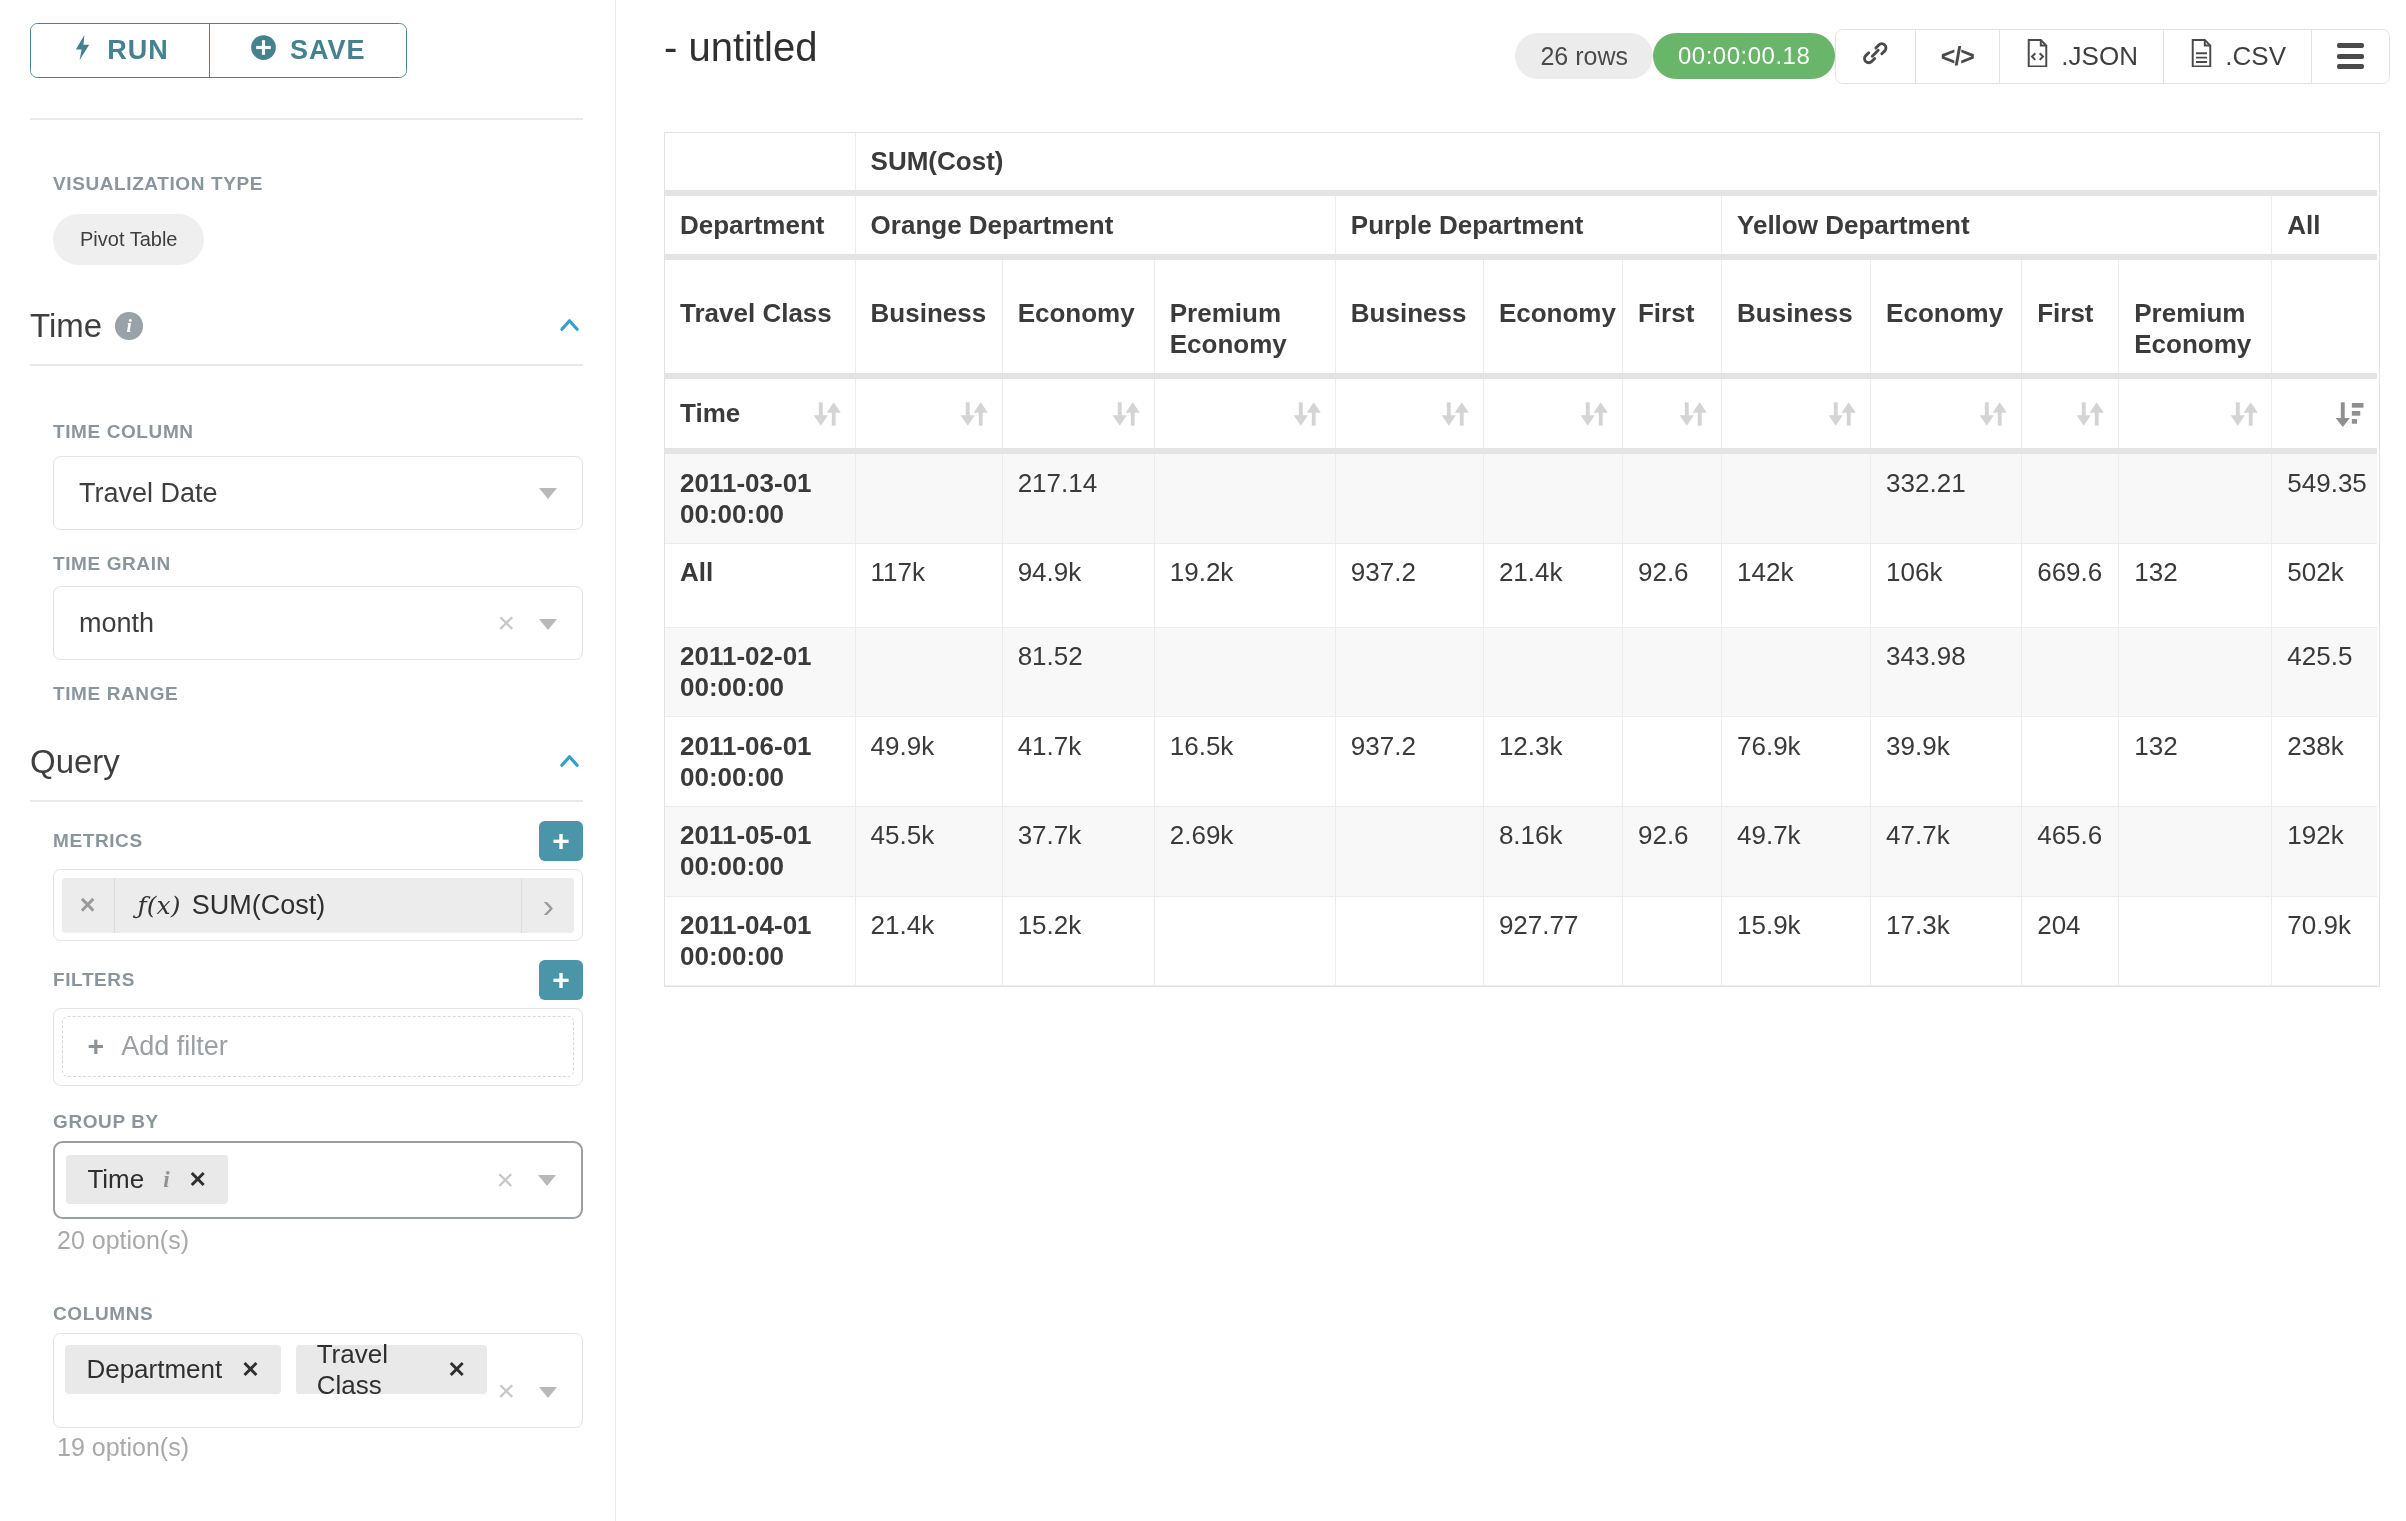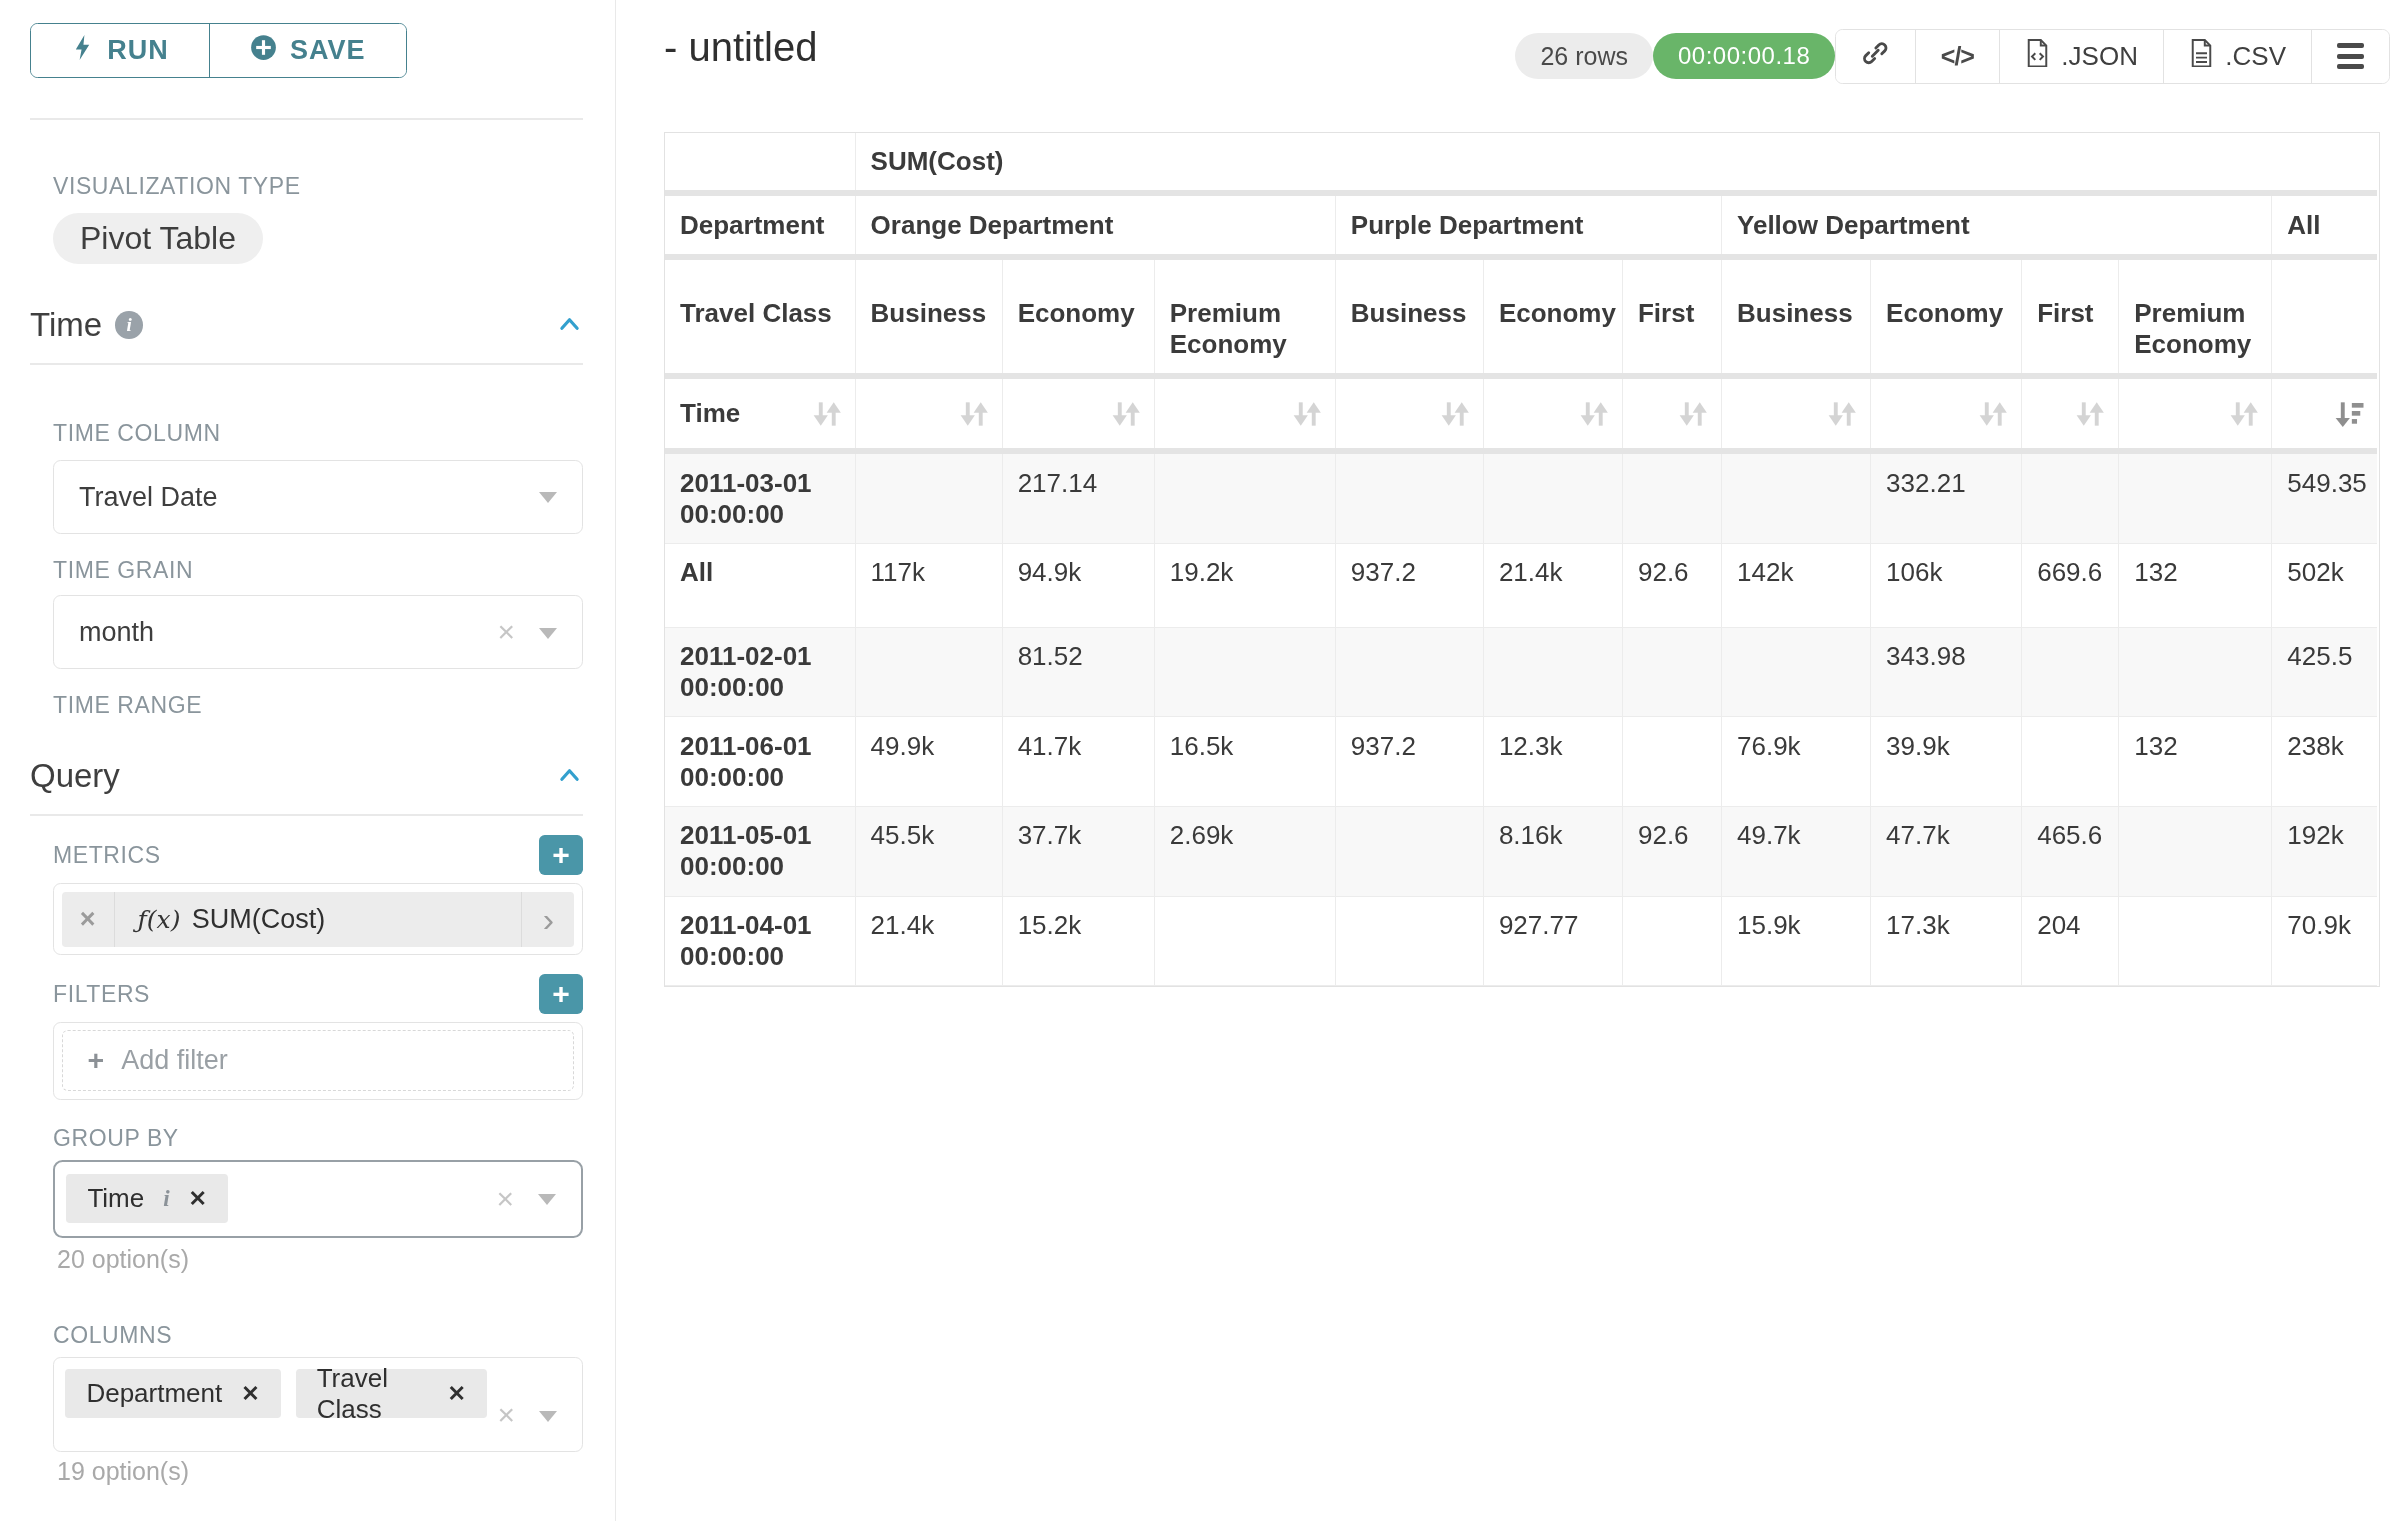--- a/index.html
+++ b/index.html
@@ -17,23 +17,23 @@
   .btn-group{position:absolute;top:11.4px;left:30px;display:flex;border:1.9px solid var(--accent);
     border-radius:7.6px;overflow:hidden;background:#fff;}
   .btn{height:53px;display:flex;align-items:center;gap:13.3px;padding:0 40px;color:var(--accent);
     font-weight:700;font-size:27px;letter-spacing:1px;background:#fff;border:none;cursor:pointer;}
   .btn + .btn{border-left:1.9px solid var(--accent);}
   .chart-type-heading{position:absolute;top:53px;left:30px;font-size:34px;color:#3f3f3f;z-index:1;}
   .chev-frag{position:absolute;top:80px;right:38px;z-index:1;}
 
   .sidebar-flow{position:absolute;top:118px;left:30px;right:32px;z-index:1;}
   .divider{height:1.9px;background:#e9e9e9;}
-  .ctl-label{font-size:23px;color:var(--label);letter-spacing:0.6px;}
+  .ctl-label{font-size:19px;color:var(--label);letter-spacing:0.6px;font-weight:bold;}
   .viz-pill{display:inline-flex;align-items:center;height:51px;padding:0 27px;background:#efefef;
-    border-radius:26px;font-size:32px;color:#3e3e3e;margin-top:13px;margin-left:1.9px;cursor:pointer;}
+    border-radius:26px;font-size:20px;color:#3e3e3e;margin-top:19px;margin-left:1.9px;cursor:pointer;}
   .section-head{display:flex;align-items:center;margin-top:42px;}
   .section-title{font-size:33px;color:#3f3f3f;}
   .info-badge{width:27.6px;height:27.6px;border-radius:50%;background:#9aa2a9;color:#fff;font-size:19px;
     display:inline-flex;align-items:center;justify-content:center;margin-left:13.3px;
     font-family:"Liberation Serif",serif;font-style:italic;font-weight:700;}
   .chev-up{margin-left:auto;}
   .lab-indent{margin-left:23px;}
   .select{position:relative;height:74px;border:1.9px solid var(--border);border-radius:7.6px;background:#fff;
     display:flex;align-items:center;padding:0 91px 0 25px;font-size:27px;color:#3e3e3e;
     margin-left:23px;cursor:pointer;}

